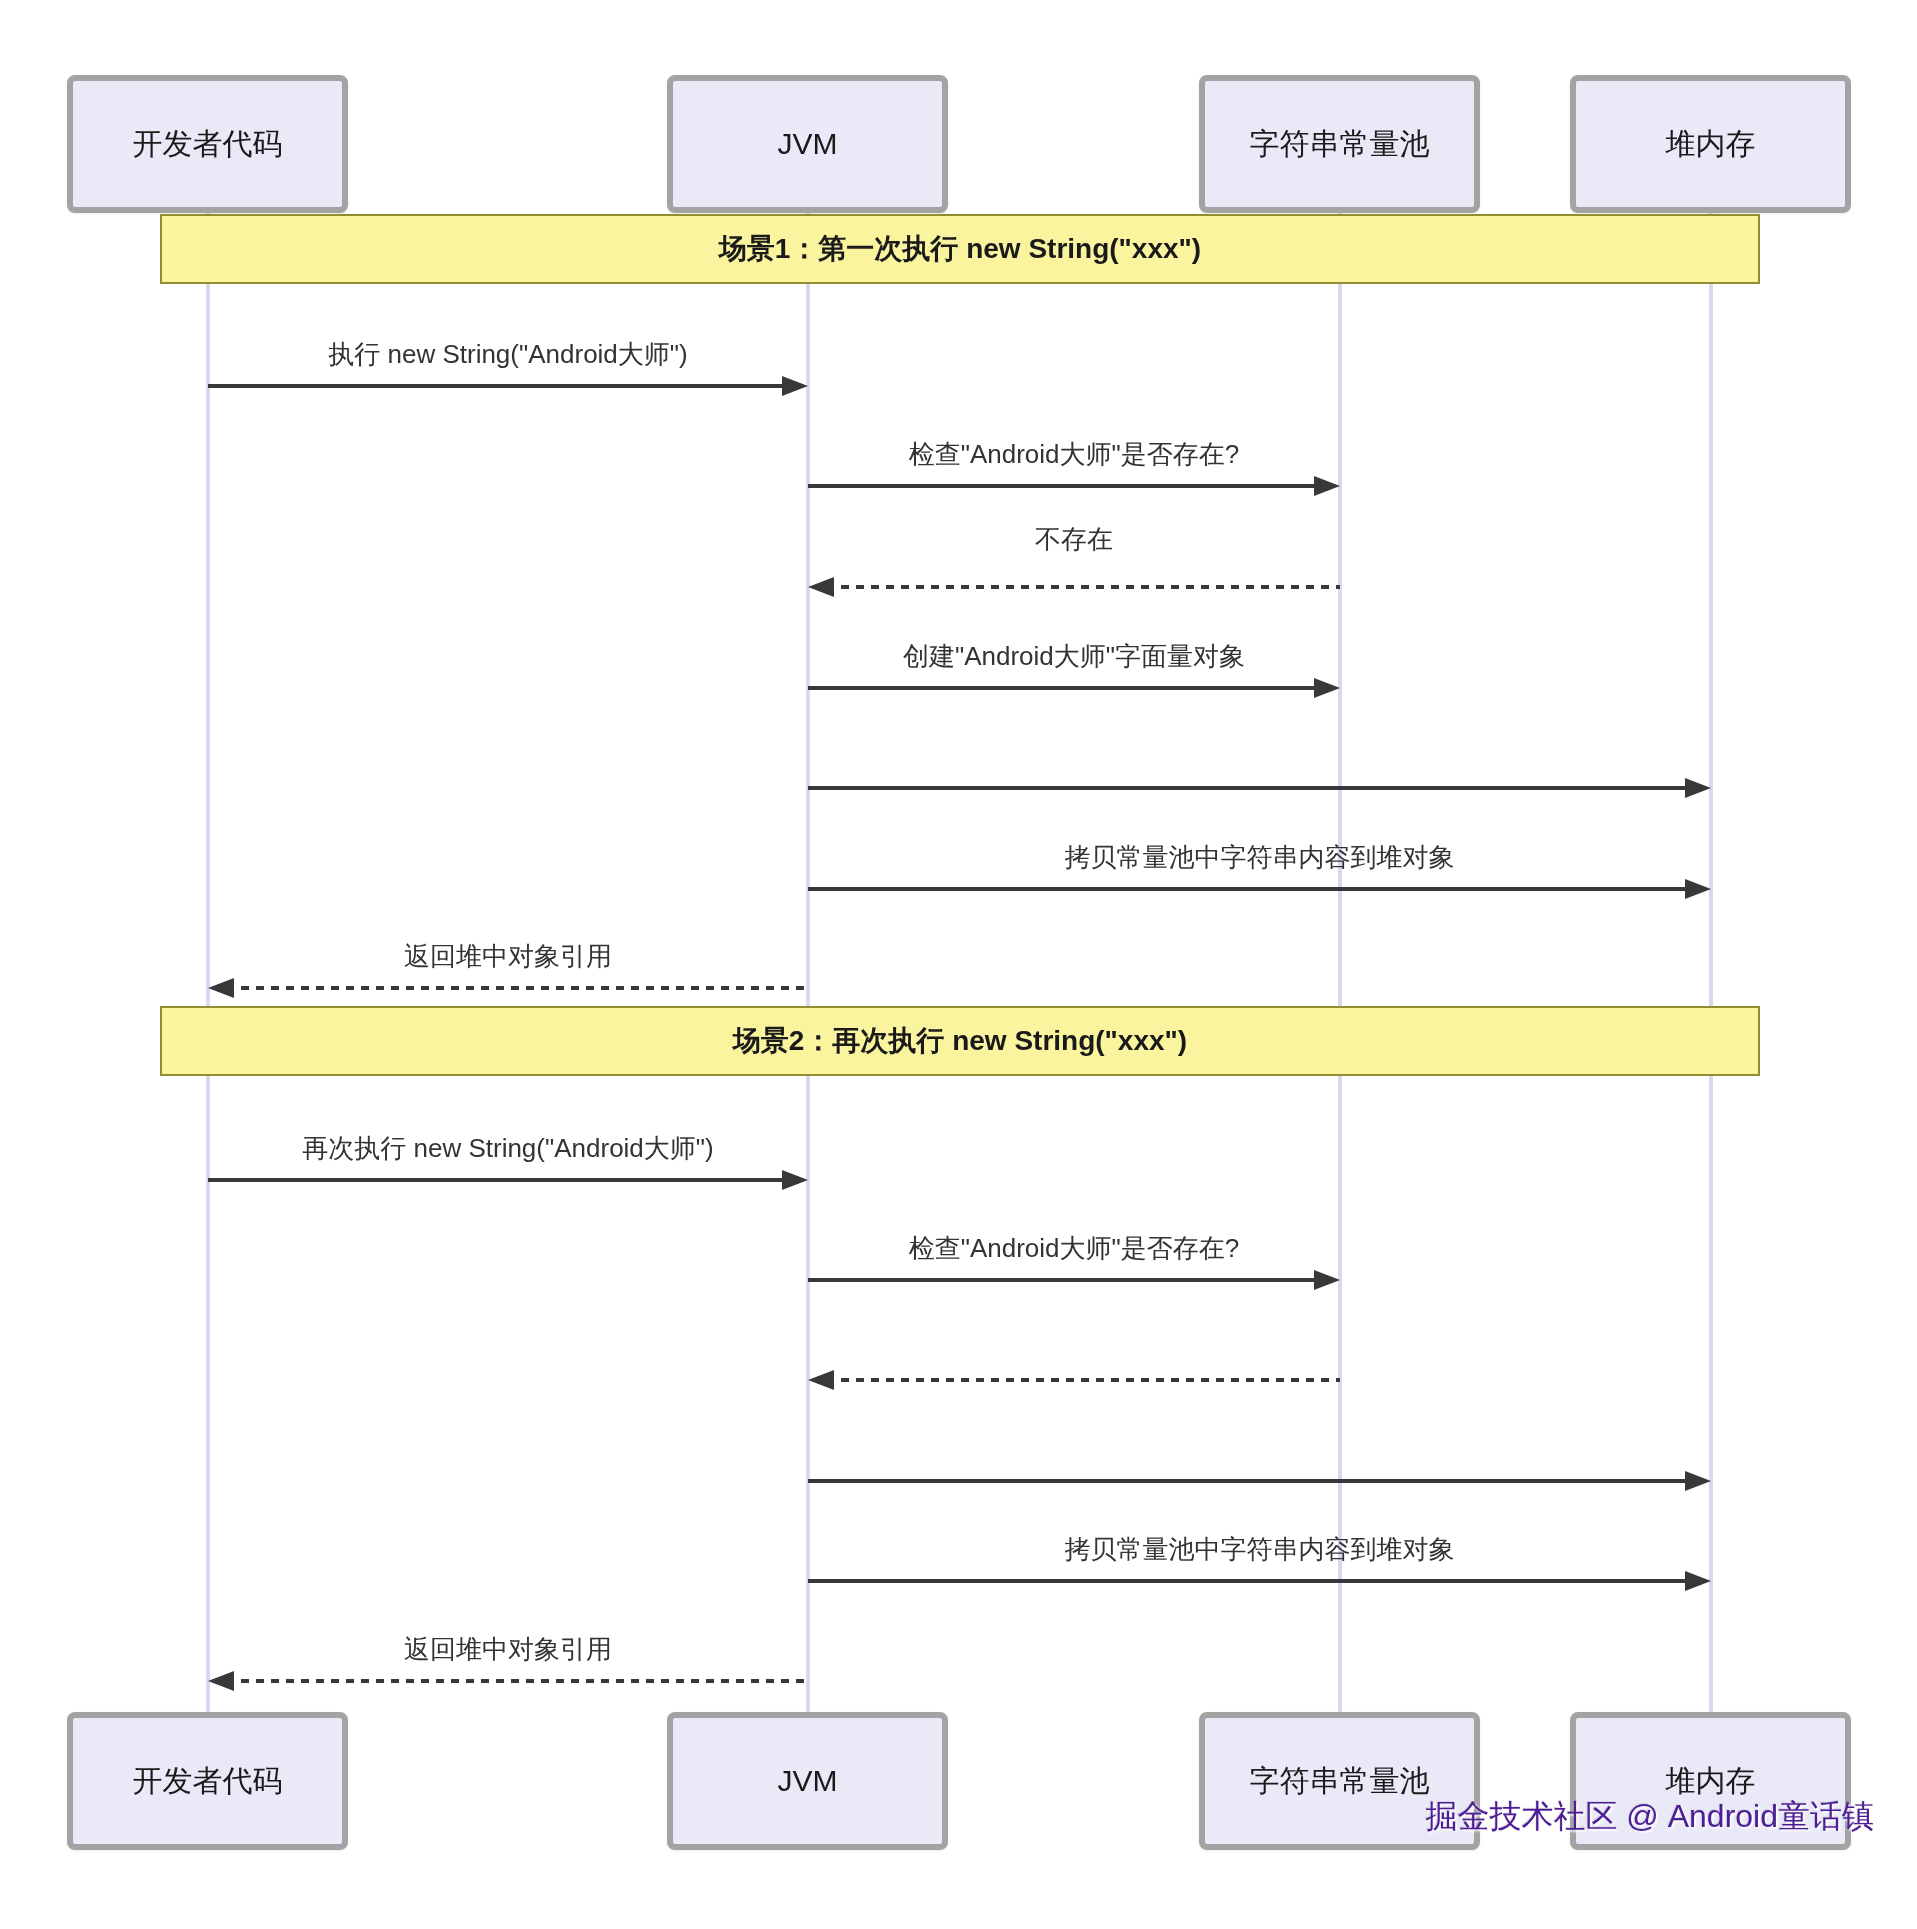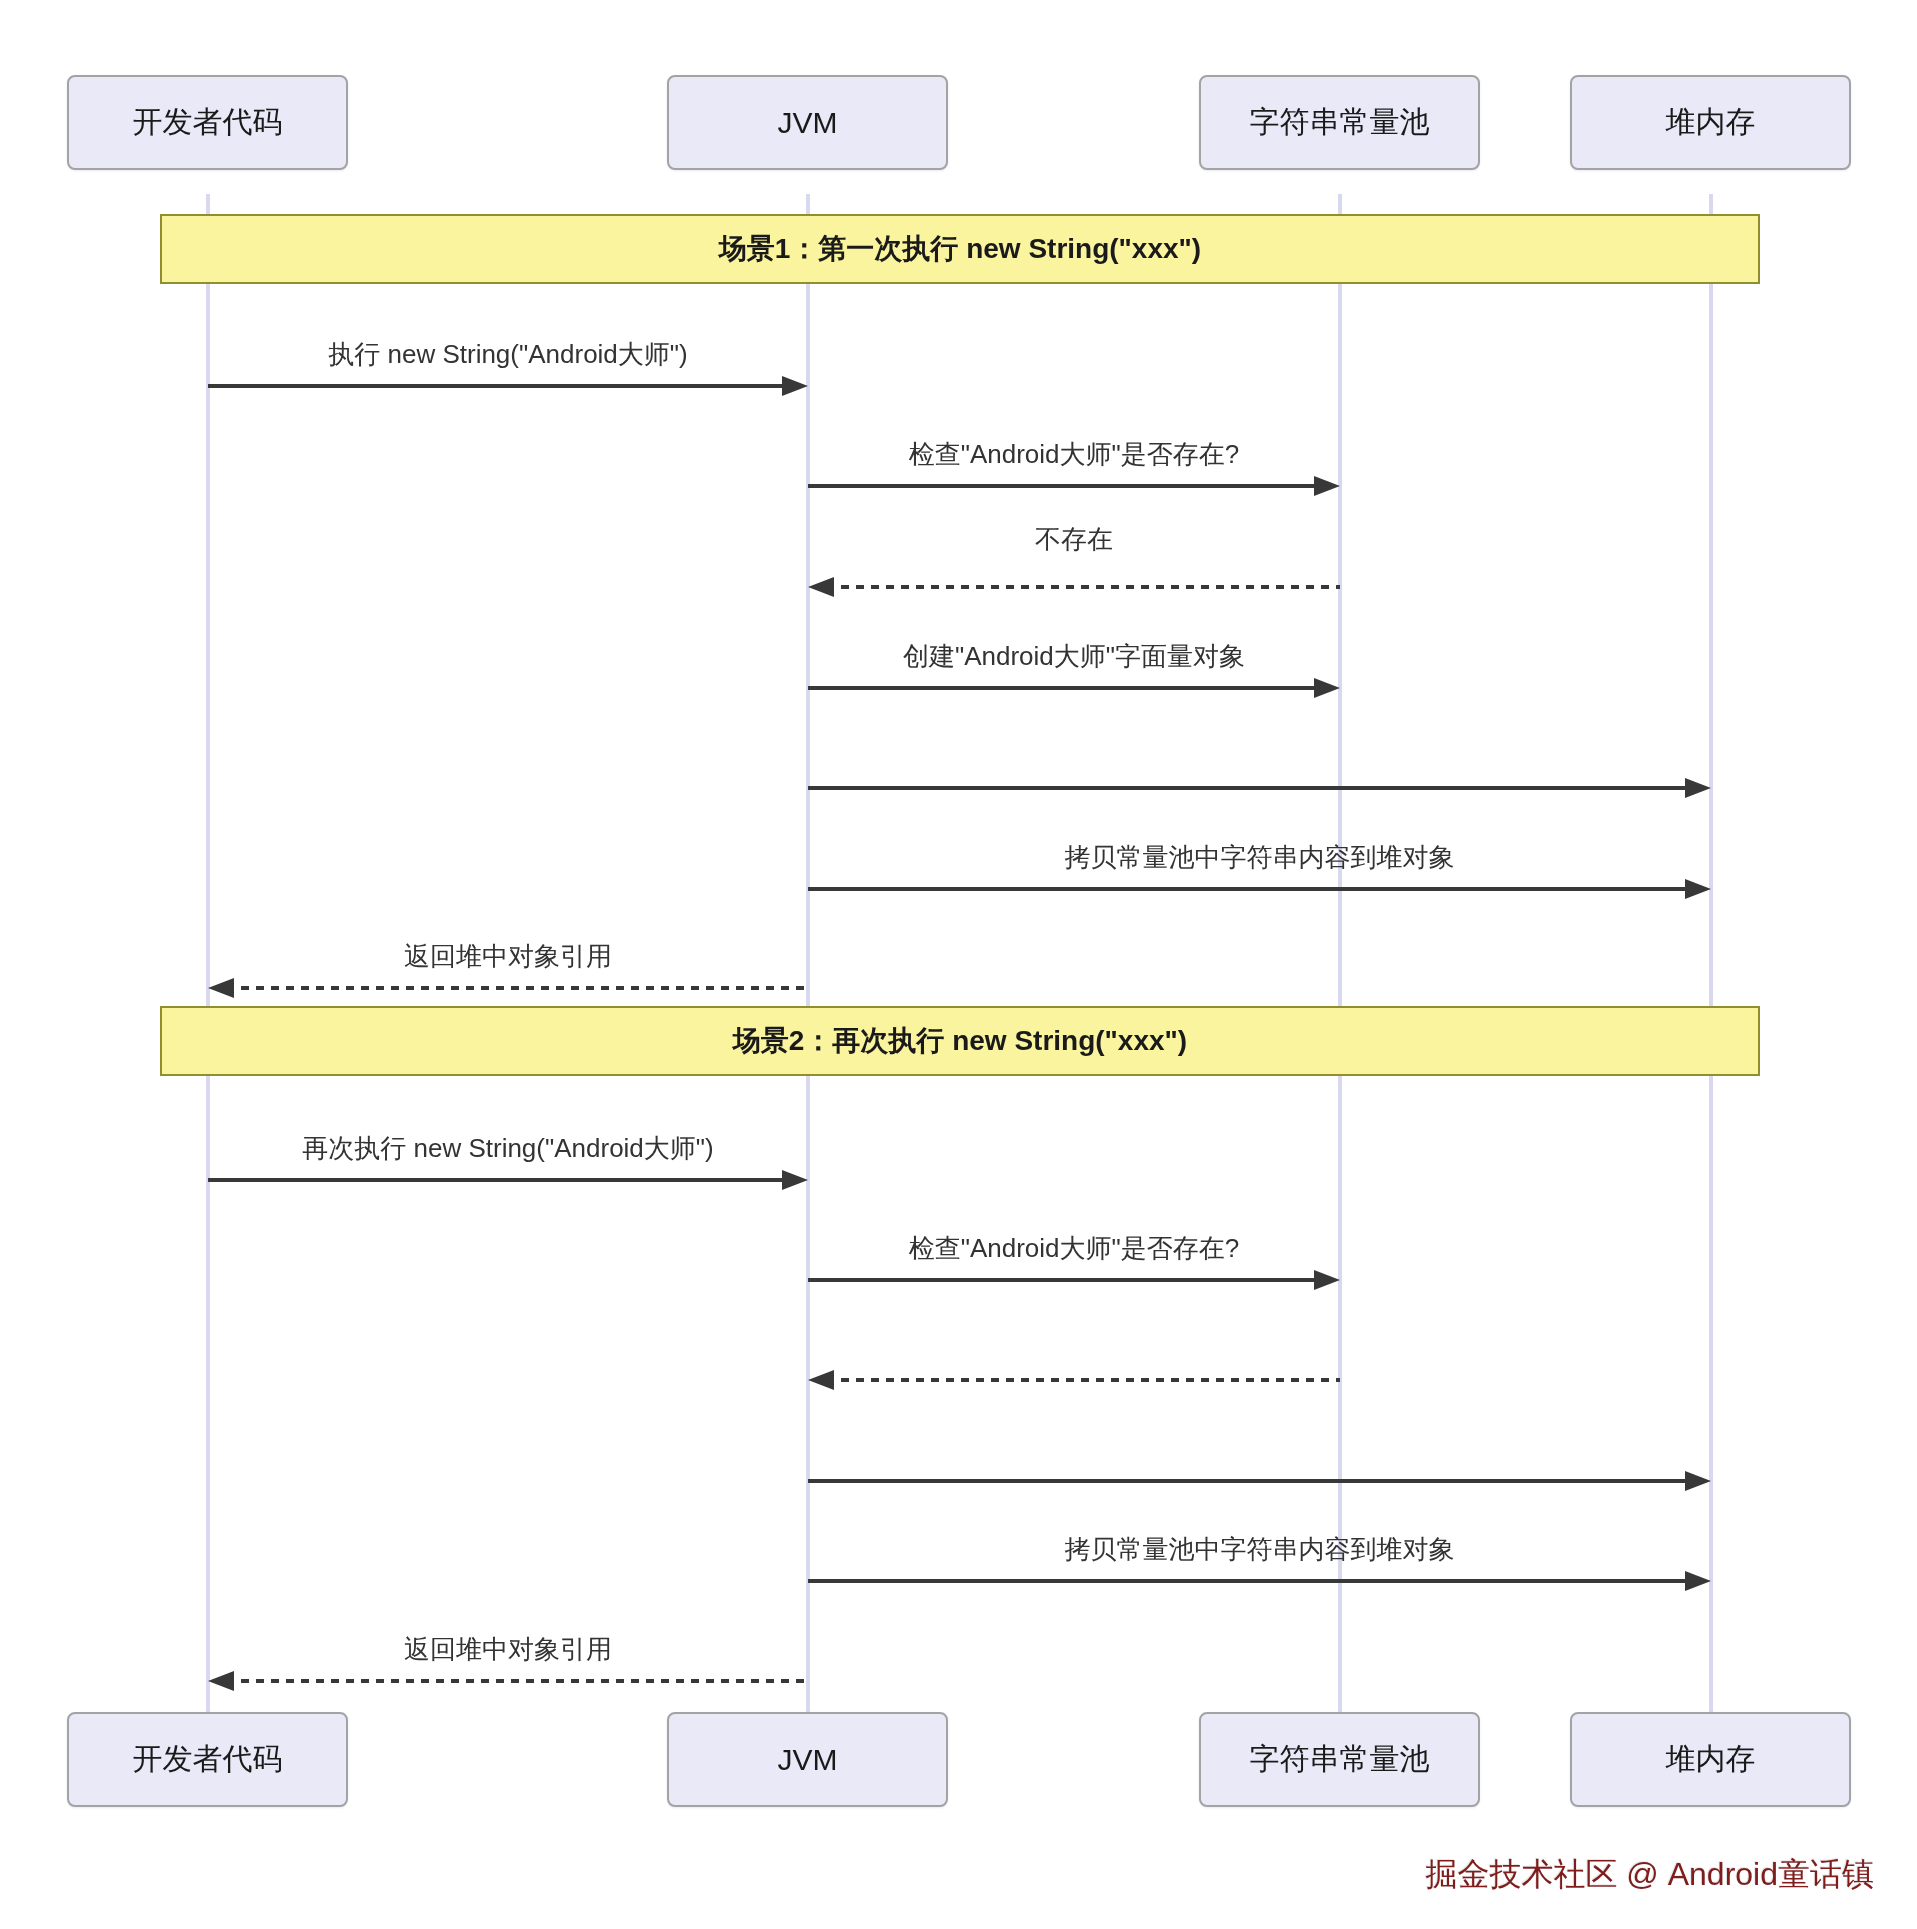--- a/index.html
+++ b/index.html
@@ -1,22 +1,22 @@
 <!DOCTYPE html>
 <html><head>
 <meta charset="utf-8">
 <style>
   html,body{margin:0;padding:0;background:#ffffff;}
   .stage{
     position:relative;width:1918px;height:1930px;background:#ffffff;overflow:hidden;
     font-family:"Liberation Sans", sans-serif;color:#333333;
   }
   .actor{
-    position:absolute;width:281px;height:95px;border-radius:8px;
-    background:#e9e9f8;border:2px solid #a3a3a3;box-sizing:border-box;
+    position:absolute;width:281px;height:138px;border-radius:8px;
+    background:#e9e9f8;border:6px solid #a3a3a3;box-sizing:border-box;
     display:flex;align-items:center;justify-content:center;
     font-size:30px;color:#1a1a1a;box-shadow:0 1px 2px rgba(120,120,180,0.15);
   }
   .lifeline{
     position:absolute;width:4px;top:194px;height:1520px;background:#d8d8ef;
   }
   .band{
     position:absolute;left:160px;width:1600px;height:70px;box-sizing:border-box;
     background:#faf49f;border:2px solid #8f8f2e;
     display:flex;align-items:center;justify-content:center;
@@ -31,21 +31,21 @@
   .msg-line.dotted{
     background:repeating-linear-gradient(90deg,#383838 0 8px,transparent 8px 15px);
   }
   .head{
     position:absolute;width:0;height:0;
     border-top:10px solid transparent;border-bottom:10px solid transparent;
   }
   .head.right{border-left:26px solid #383838;}
   .head.left{border-right:26px solid #383838;}
   .watermark{
-    position:absolute;top:1853px;right:44px;font-size:32px;color:#7f1d1d;
+    position:absolute;top:1795px;right:44px;font-size:32px;color:#4c1d95;
     text-shadow:2px 2px 2px rgba(255,255,255,0.95), -1px -1px 0 rgba(160,160,160,0.25);
   }
 </style>
 </head>
 <body>
 
 <div class="stage">
 
   <div class="lifeline" style="left:206px"></div>
   <div class="lifeline" style="left:806px"></div>

